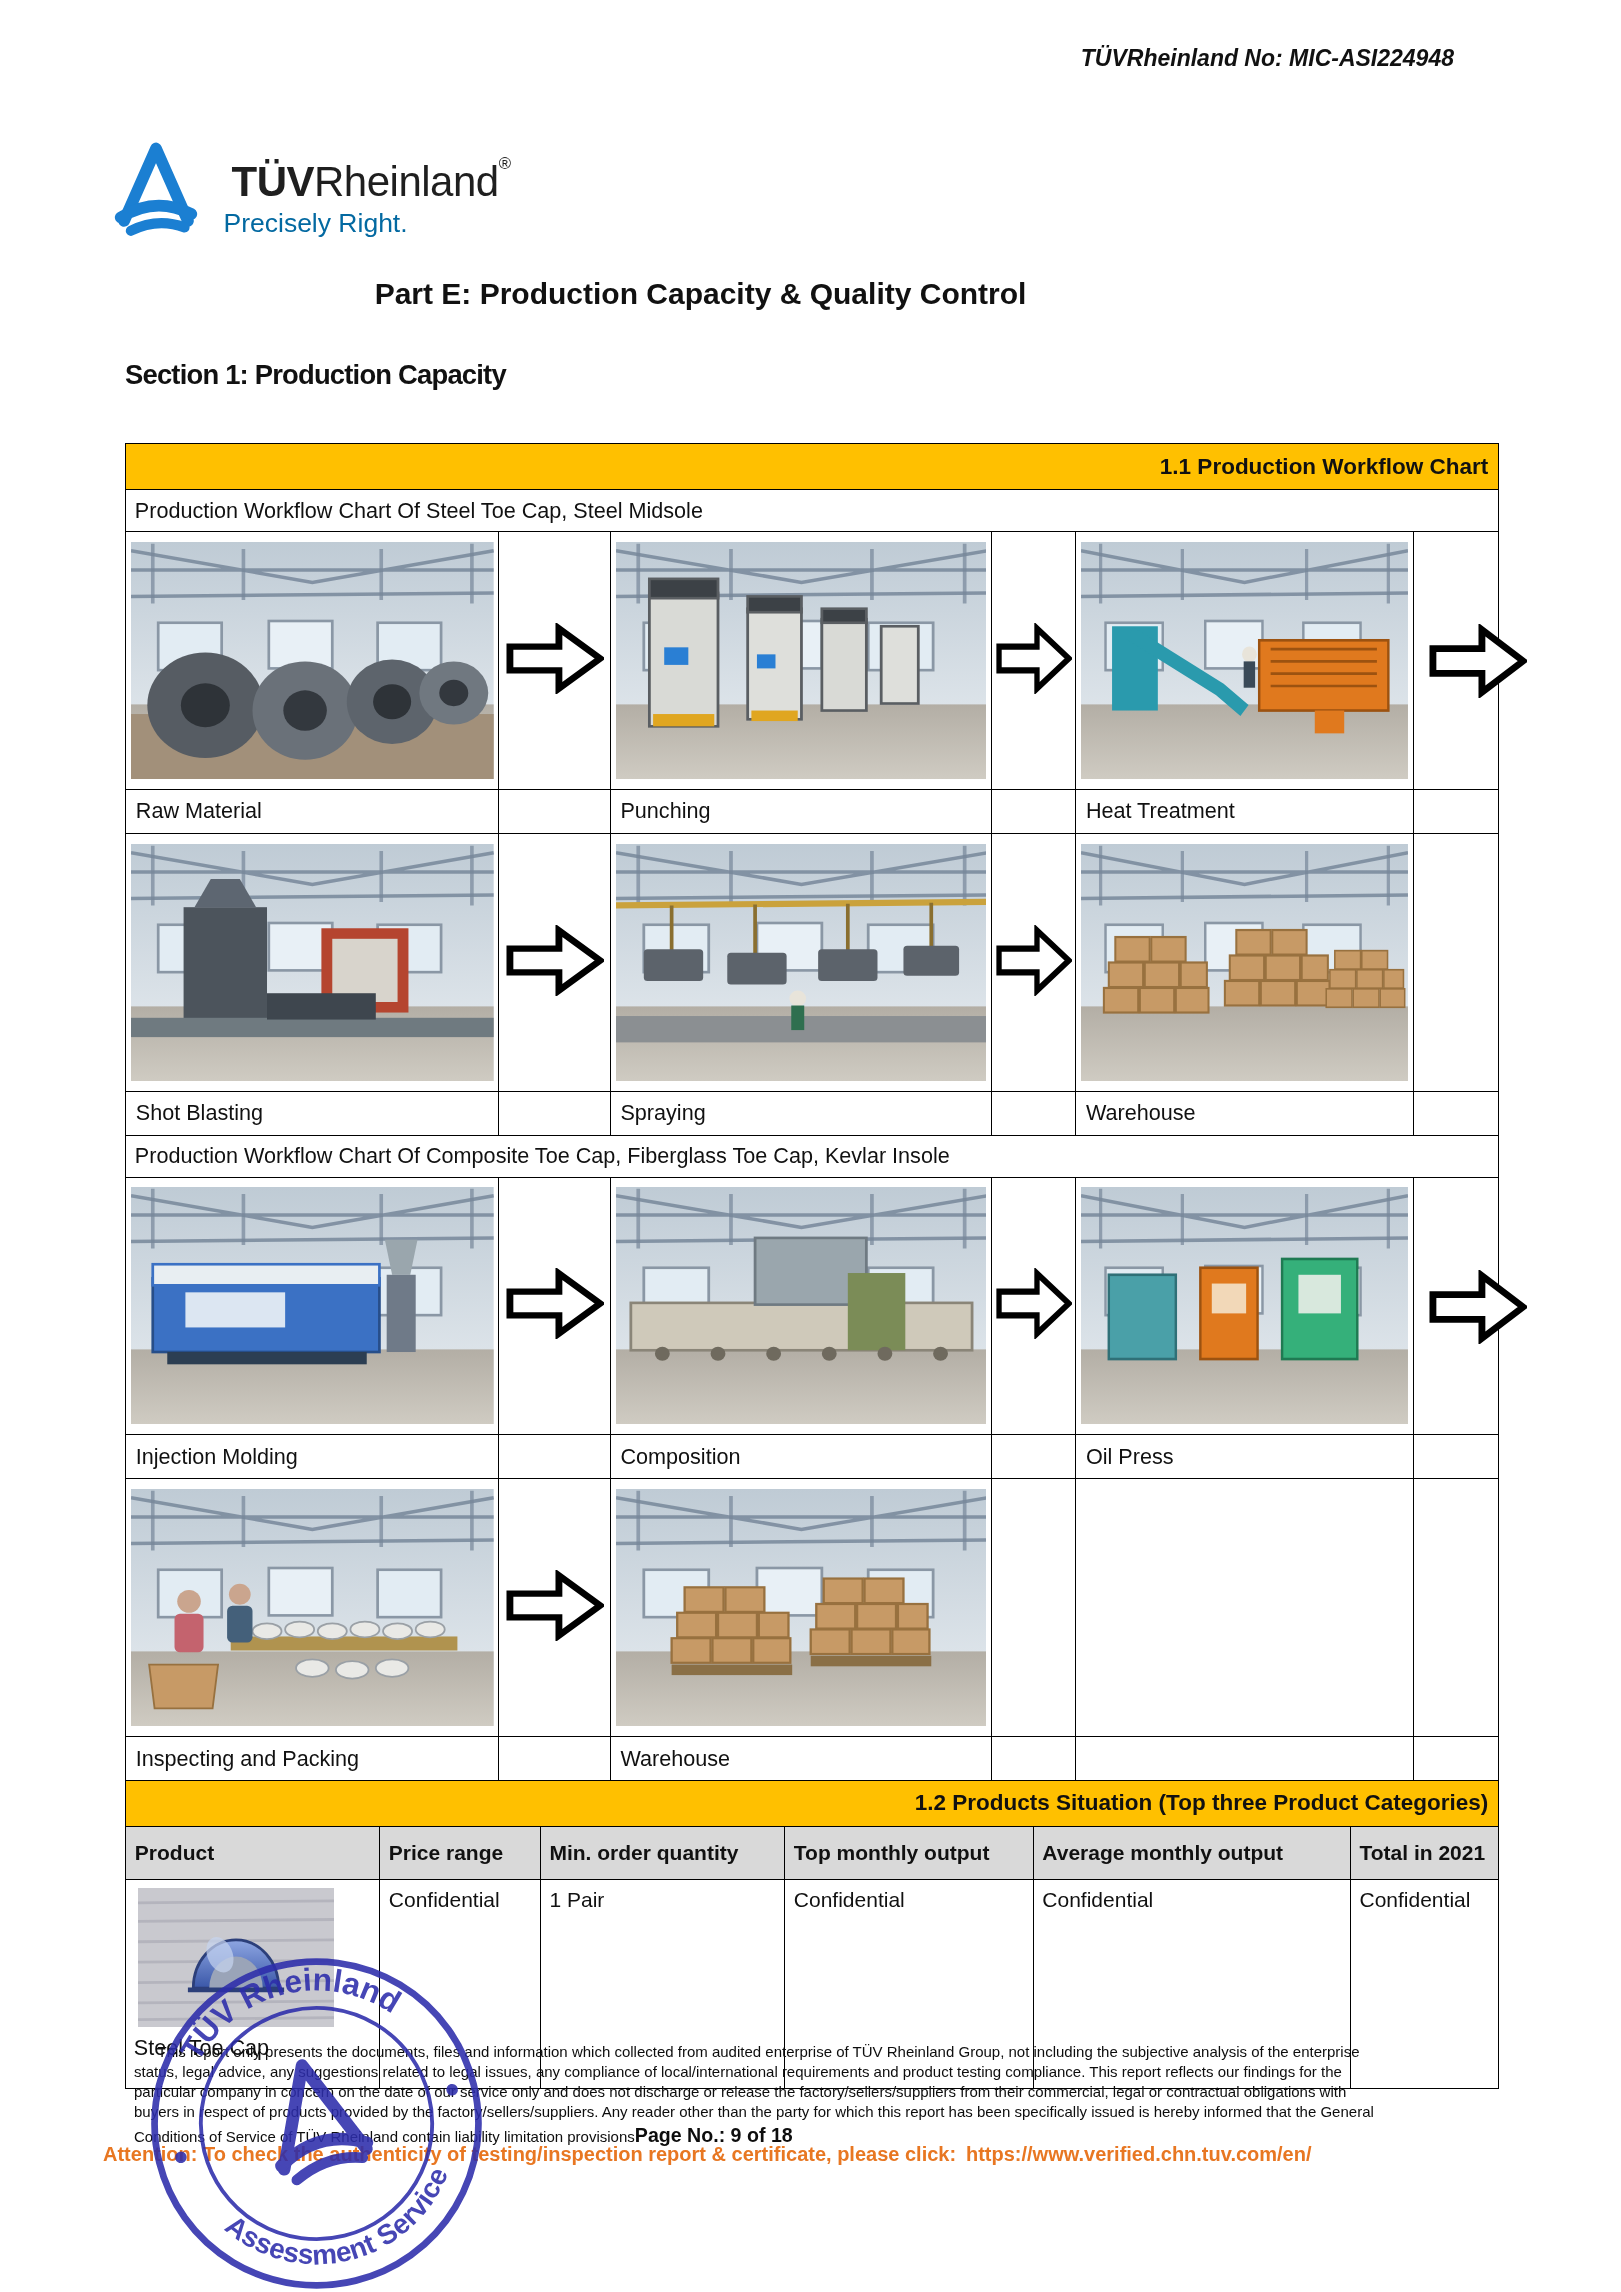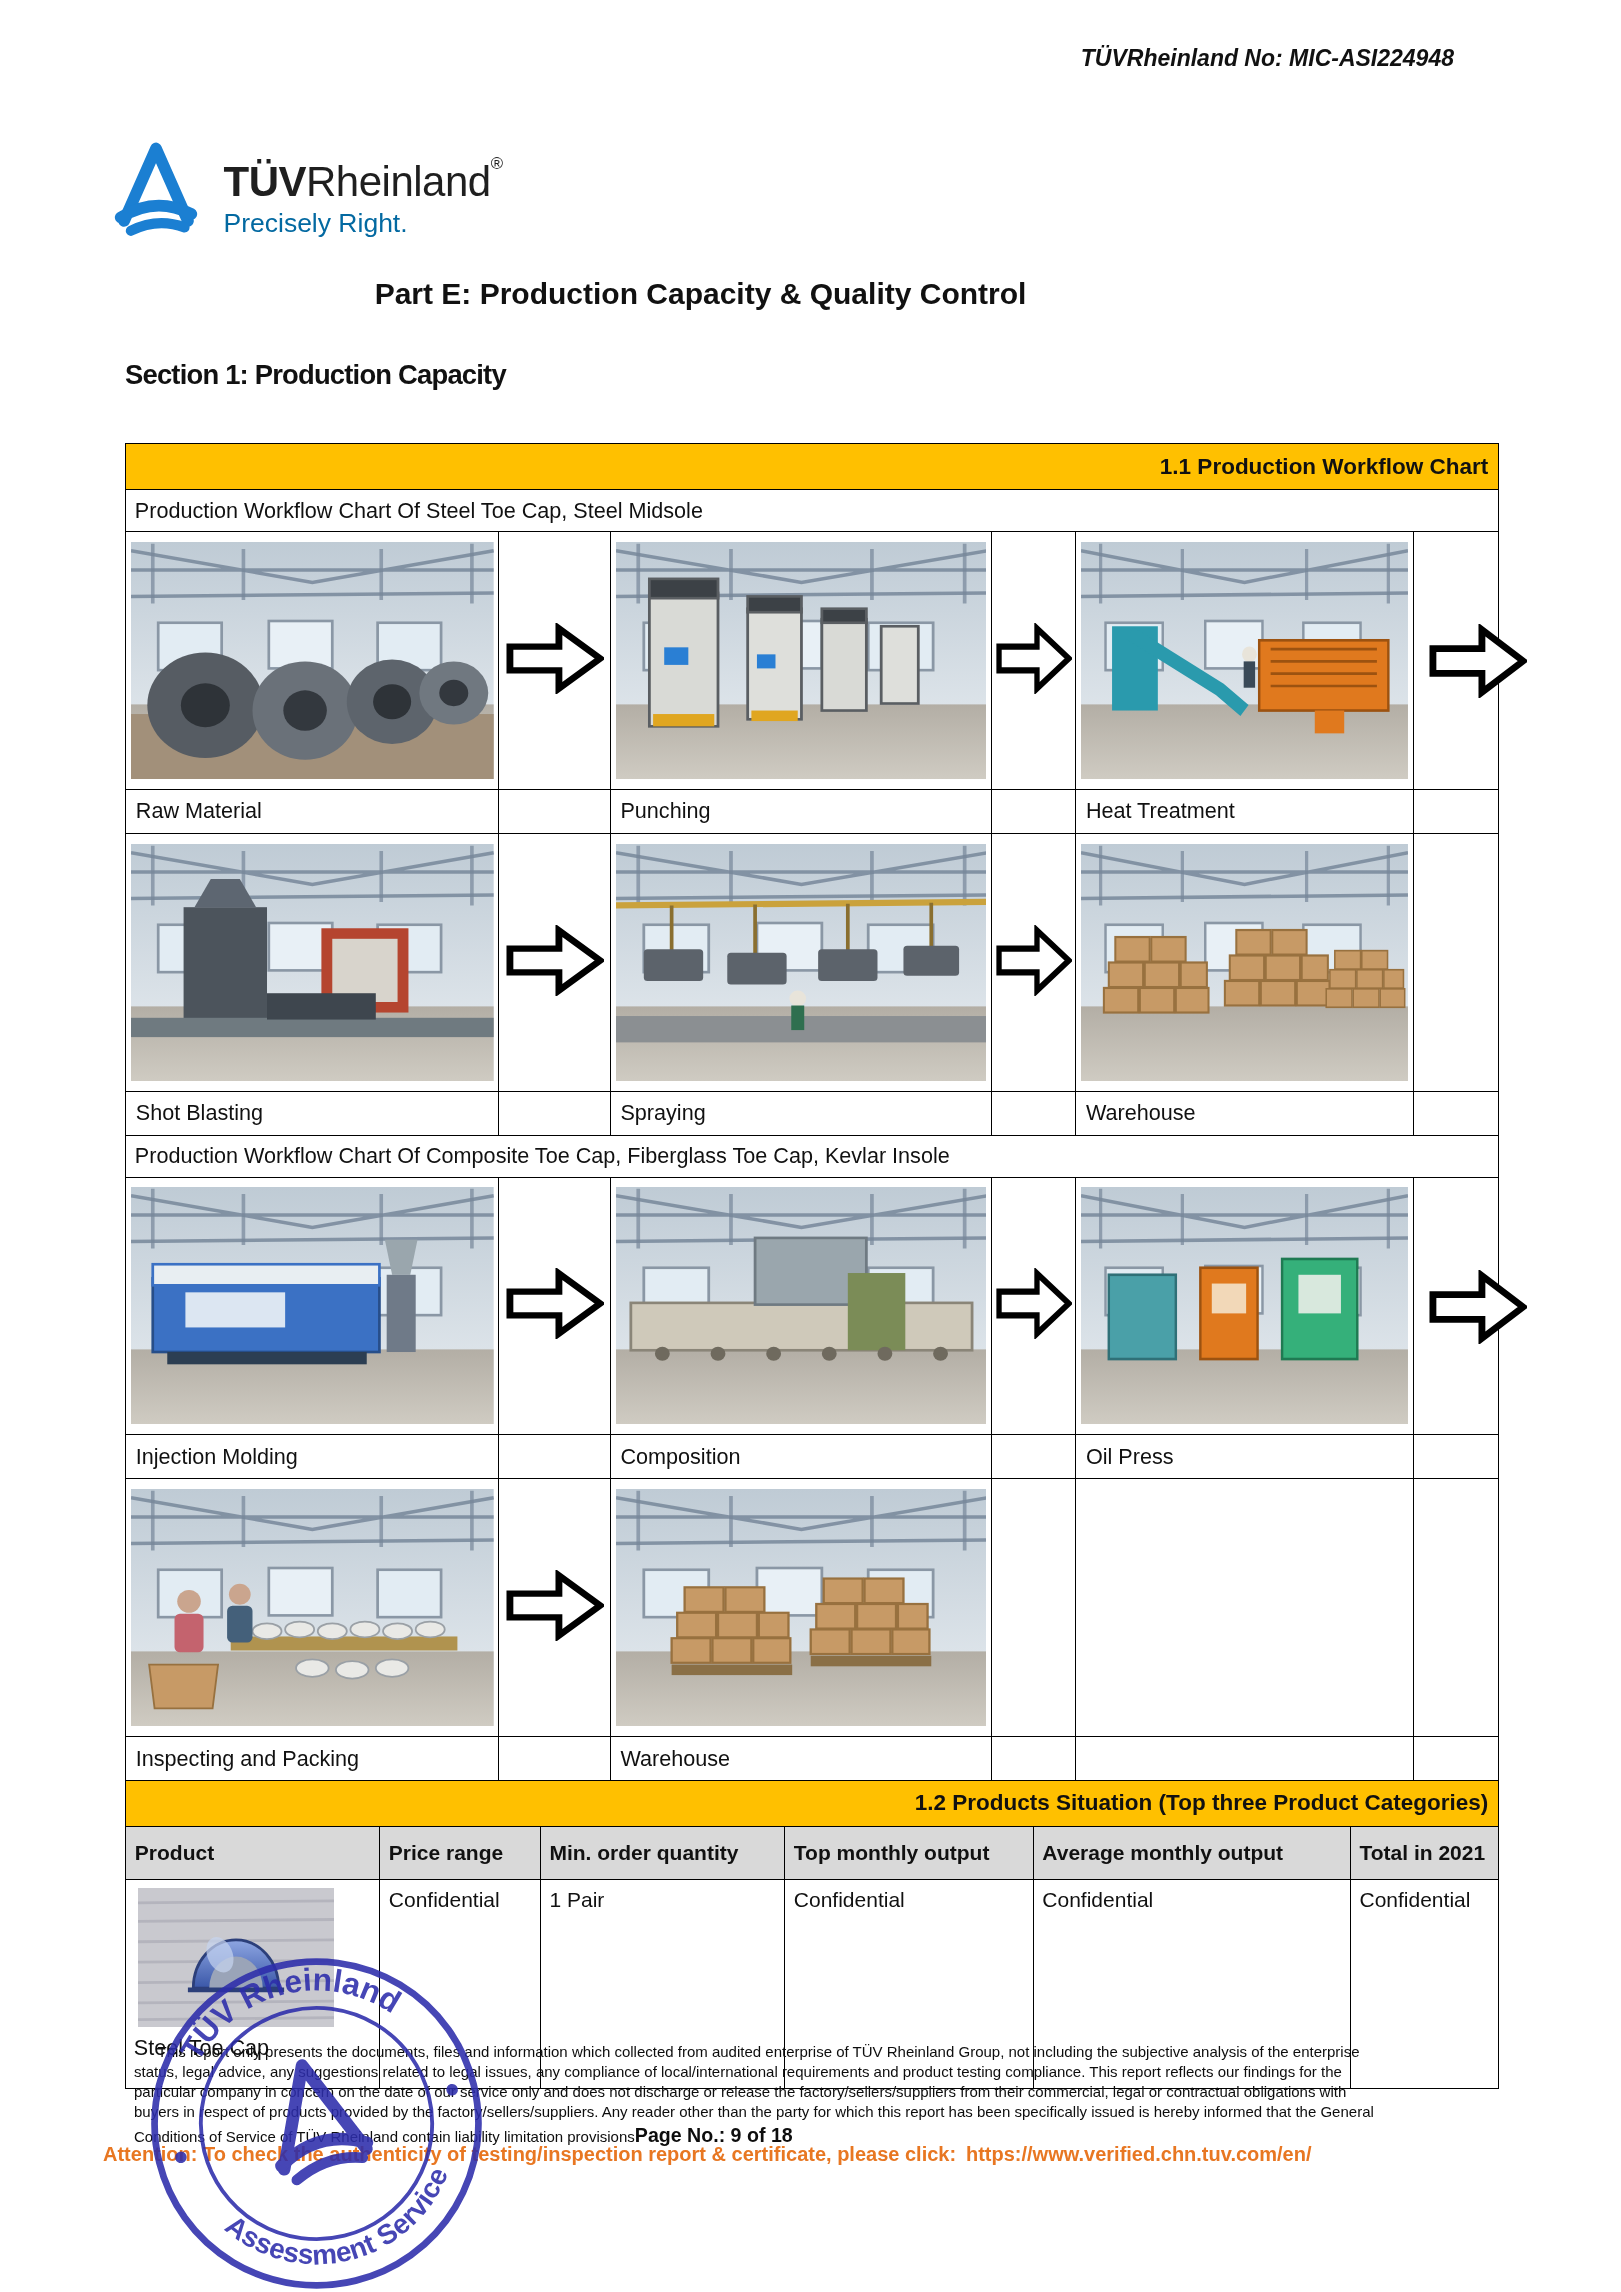--- a/index.html
+++ b/index.html
@@ -6,21 +6,21 @@
   .page{position:relative;width:1621px;height:2293px;background:#ffffff;margin:0 auto;
         font-family:"Liberation Sans",sans-serif;color:#111;overflow:hidden;}
 
   
   .report-no{position:absolute;top:45px;right:167px;font-size:23px;font-weight:bold;font-style:italic;color:#111;}
 
   
   .logo{position:absolute;left:114px;top:137px;display:flex;align-items:flex-start;}
   .logo-tri{width:84px;height:102px;}
   .logo-text{margin-left:25.5px;margin-top:17.6px;line-height:1.05;}
-  .brand{font-size:42px;color:#1f1f1f;letter-spacing:-0.5px;}
+  .brand{font-size:42px;color:#1f1f1f;letter-spacing:-0.5px;margin-left:8px;}
   .brand b{font-weight:bold;}
   .brand sup{font-size:16.7px;vertical-align:27.4px;}
   .tagline{font-size:26.5px;color:#0369a1;margin-top:5.9px;}
 
   .title{position:absolute;top:277px;left:0;width:1401px;text-align:center;font-size:30px;font-weight:bold;}
   .section{position:absolute;left:125px;top:359px;font-size:27.4px;font-weight:bold;letter-spacing:-0.8px;}
 
   .content{position:absolute;left:125px;top:443px;width:1374px;}
   table{width:100%;border-collapse:collapse;table-layout:fixed;}
   td,th{border:1.5px solid #000;overflow:visible;}

